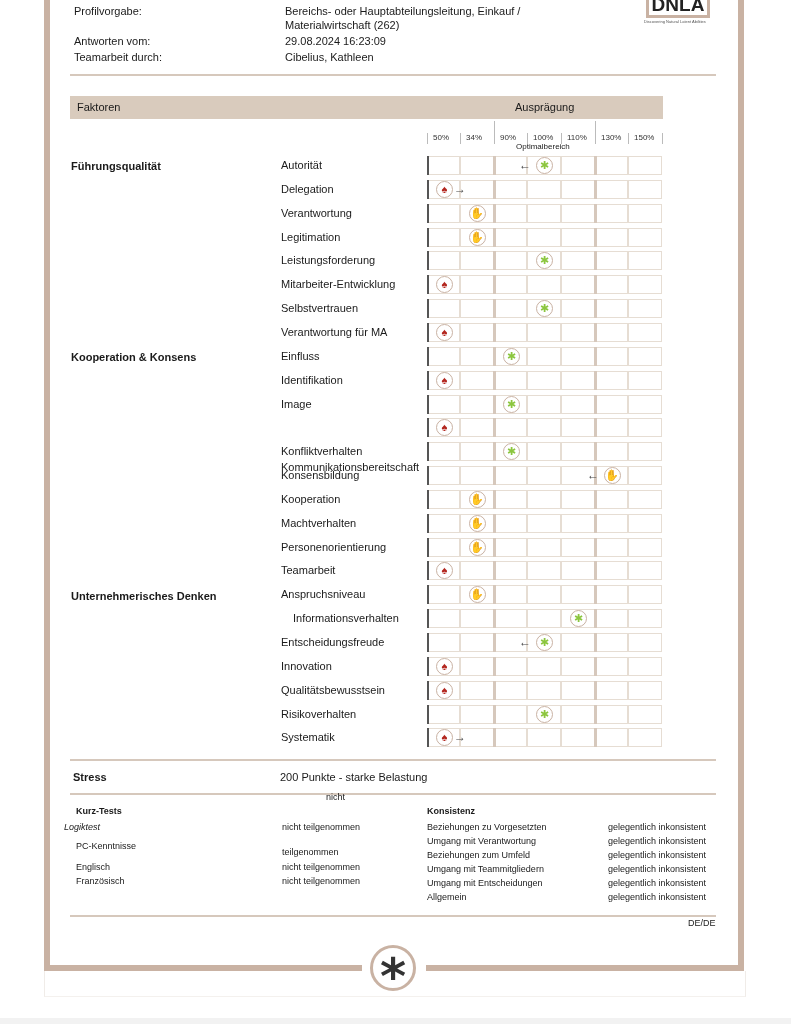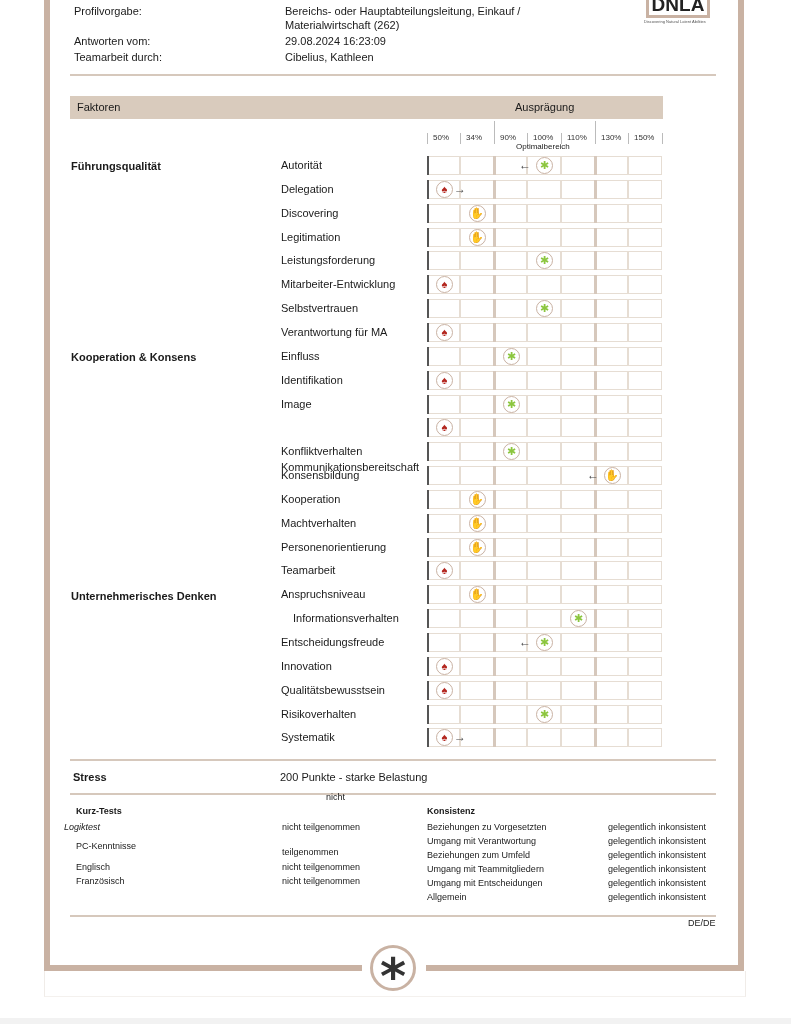--- a/index.html
+++ b/index.html
@@ -130,21 +130,21 @@
       <div class="cell" style="left: 100px; width: 34px;"></div>
       <div class="cell" style="left: 134px; width: 34px;"></div>
       <div class="cell" style="left: 168px; width: 33px;"></div>
       <div class="cell" style="left: 201px; width: 34px;"></div>
       <div class="divd" style="left: 0px;"></div>
       <div class="divt" style="left: 66px;"></div>
       <div class="divt" style="left: 167px;"></div>
       <div class="marker m-red" style="left: 9px;">♠</div>
       <div class="arrow" style="left: 27px;">→</div>
     </div>
-    <div class="t" style="left: 281px; top: 207px;">Discovering</div>
+    <div class="t" style="left: 281px; top: 207px;">Verantwortung</div>
     <div class="grid-row" style="top: 204px;">
       <div class="cell" style="left: 0px; width: 33px;"></div>
       <div class="cell" style="left: 33px; width: 34px;"></div>
       <div class="cell" style="left: 67px; width: 33px;"></div>
       <div class="cell" style="left: 100px; width: 34px;"></div>
       <div class="cell" style="left: 134px; width: 34px;"></div>
       <div class="cell" style="left: 168px; width: 33px;"></div>
       <div class="cell" style="left: 201px; width: 34px;"></div>
       <div class="divd" style="left: 0px;"></div>
       <div class="divt" style="left: 66px;"></div>

